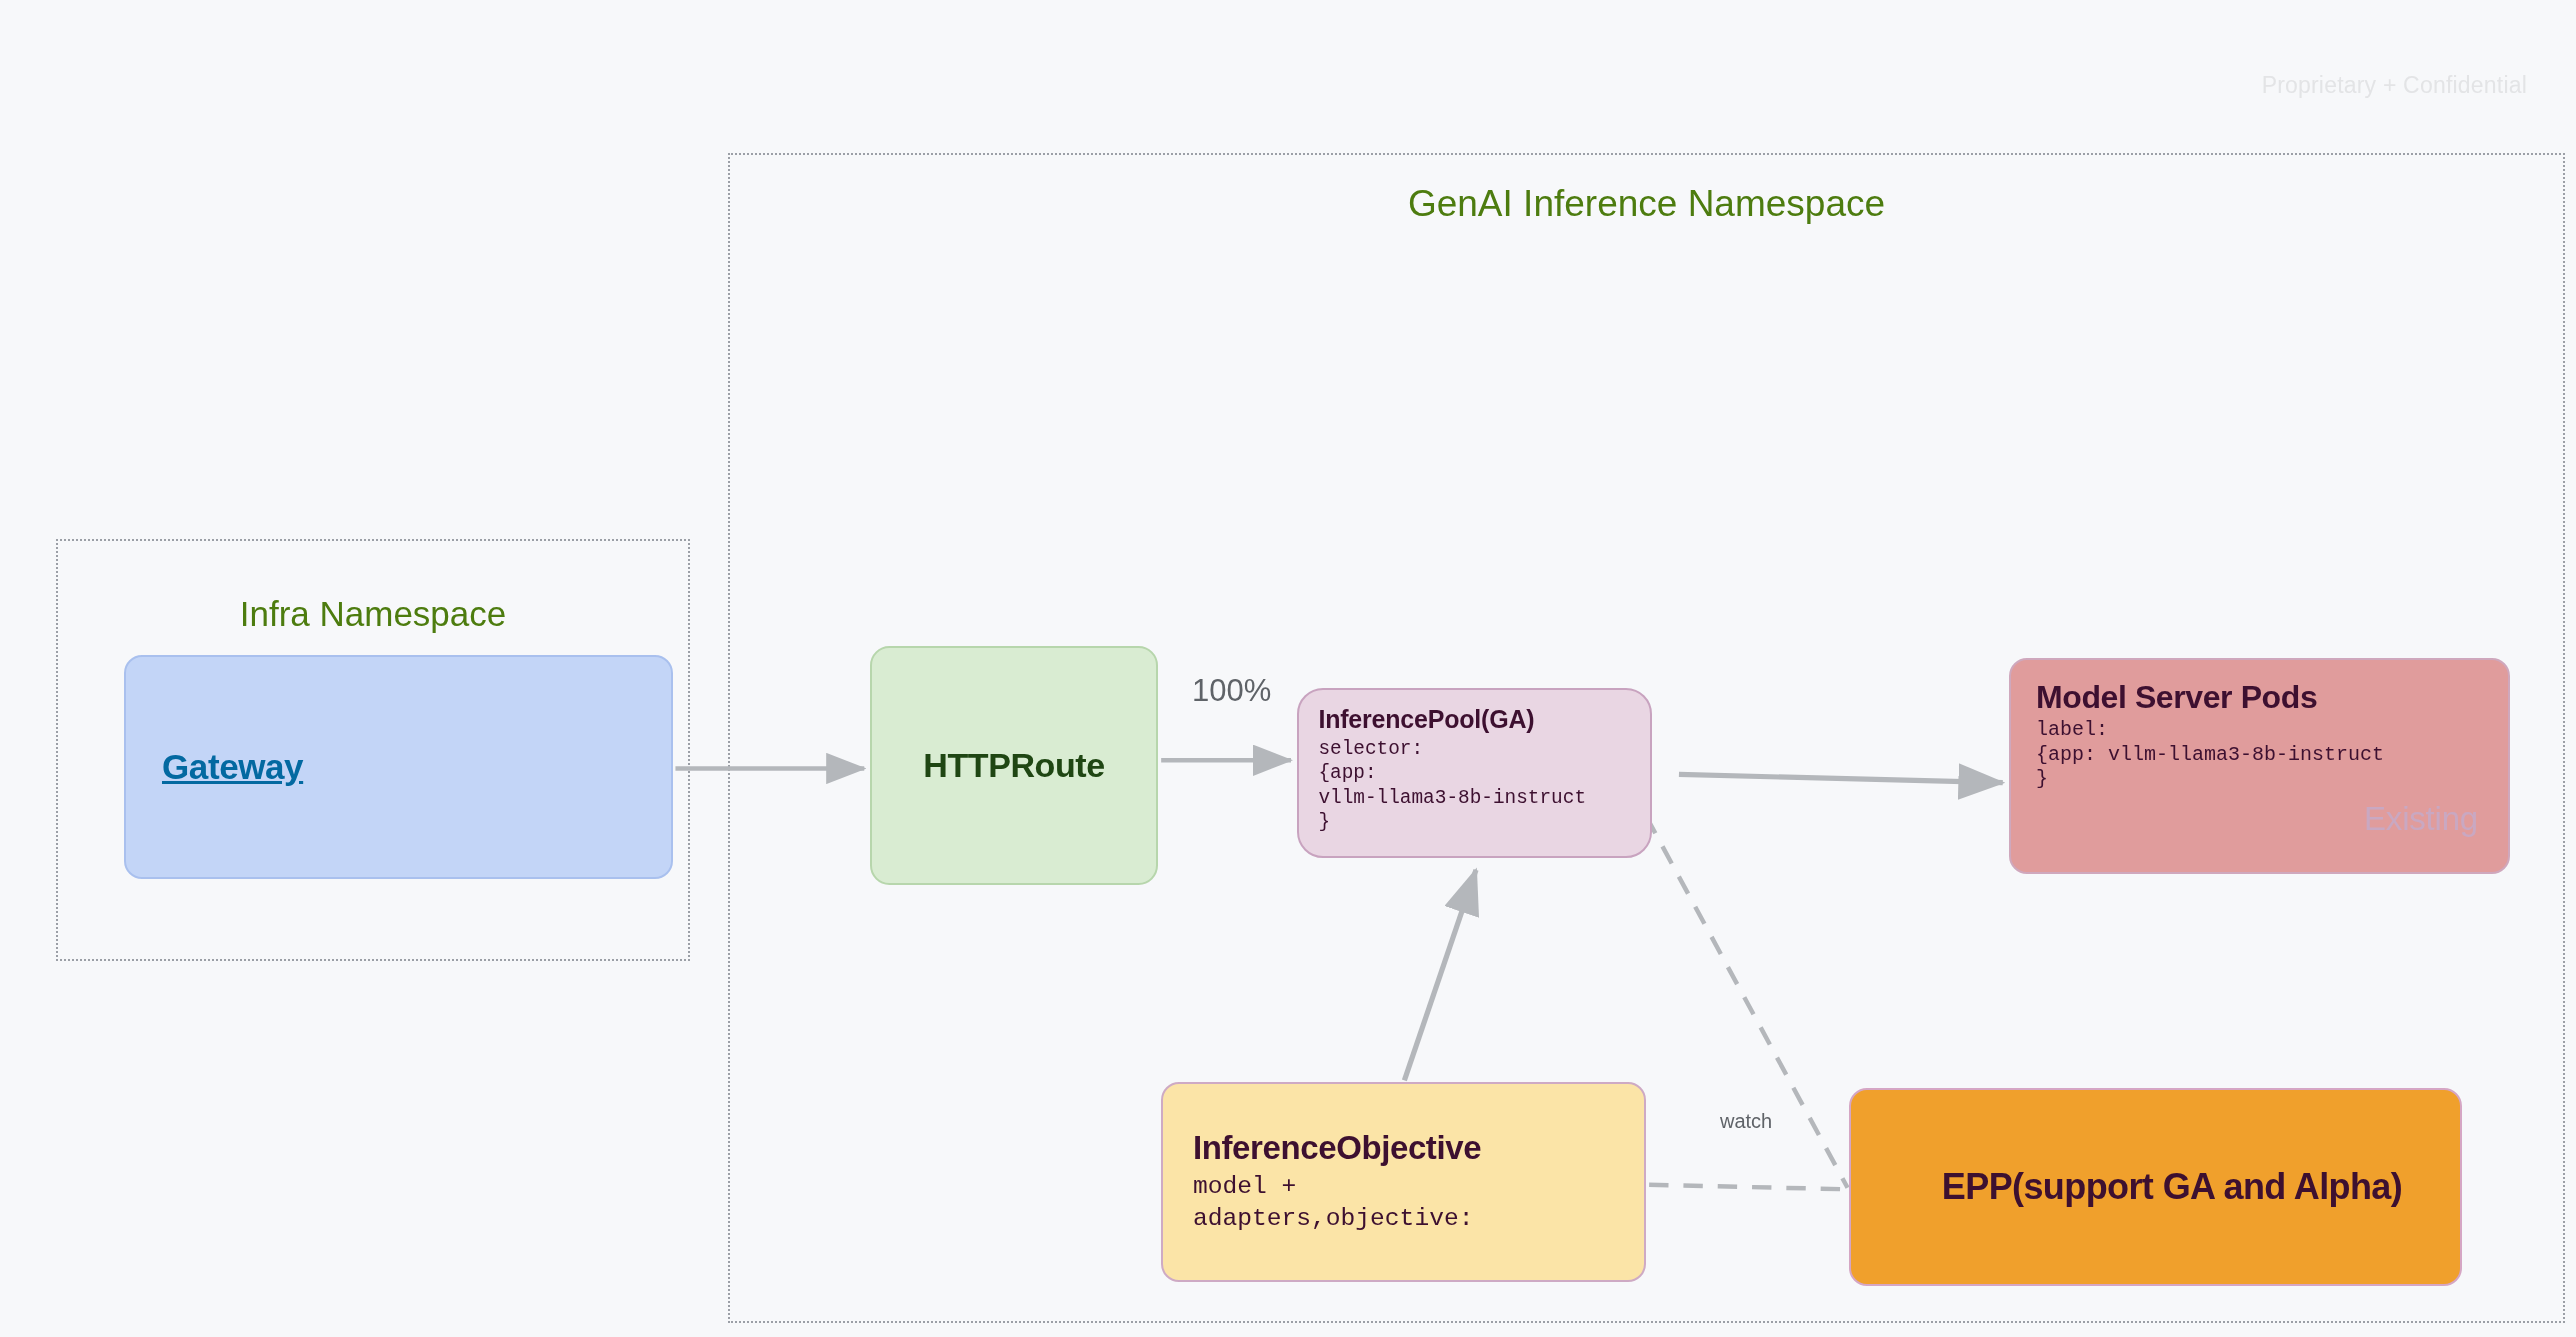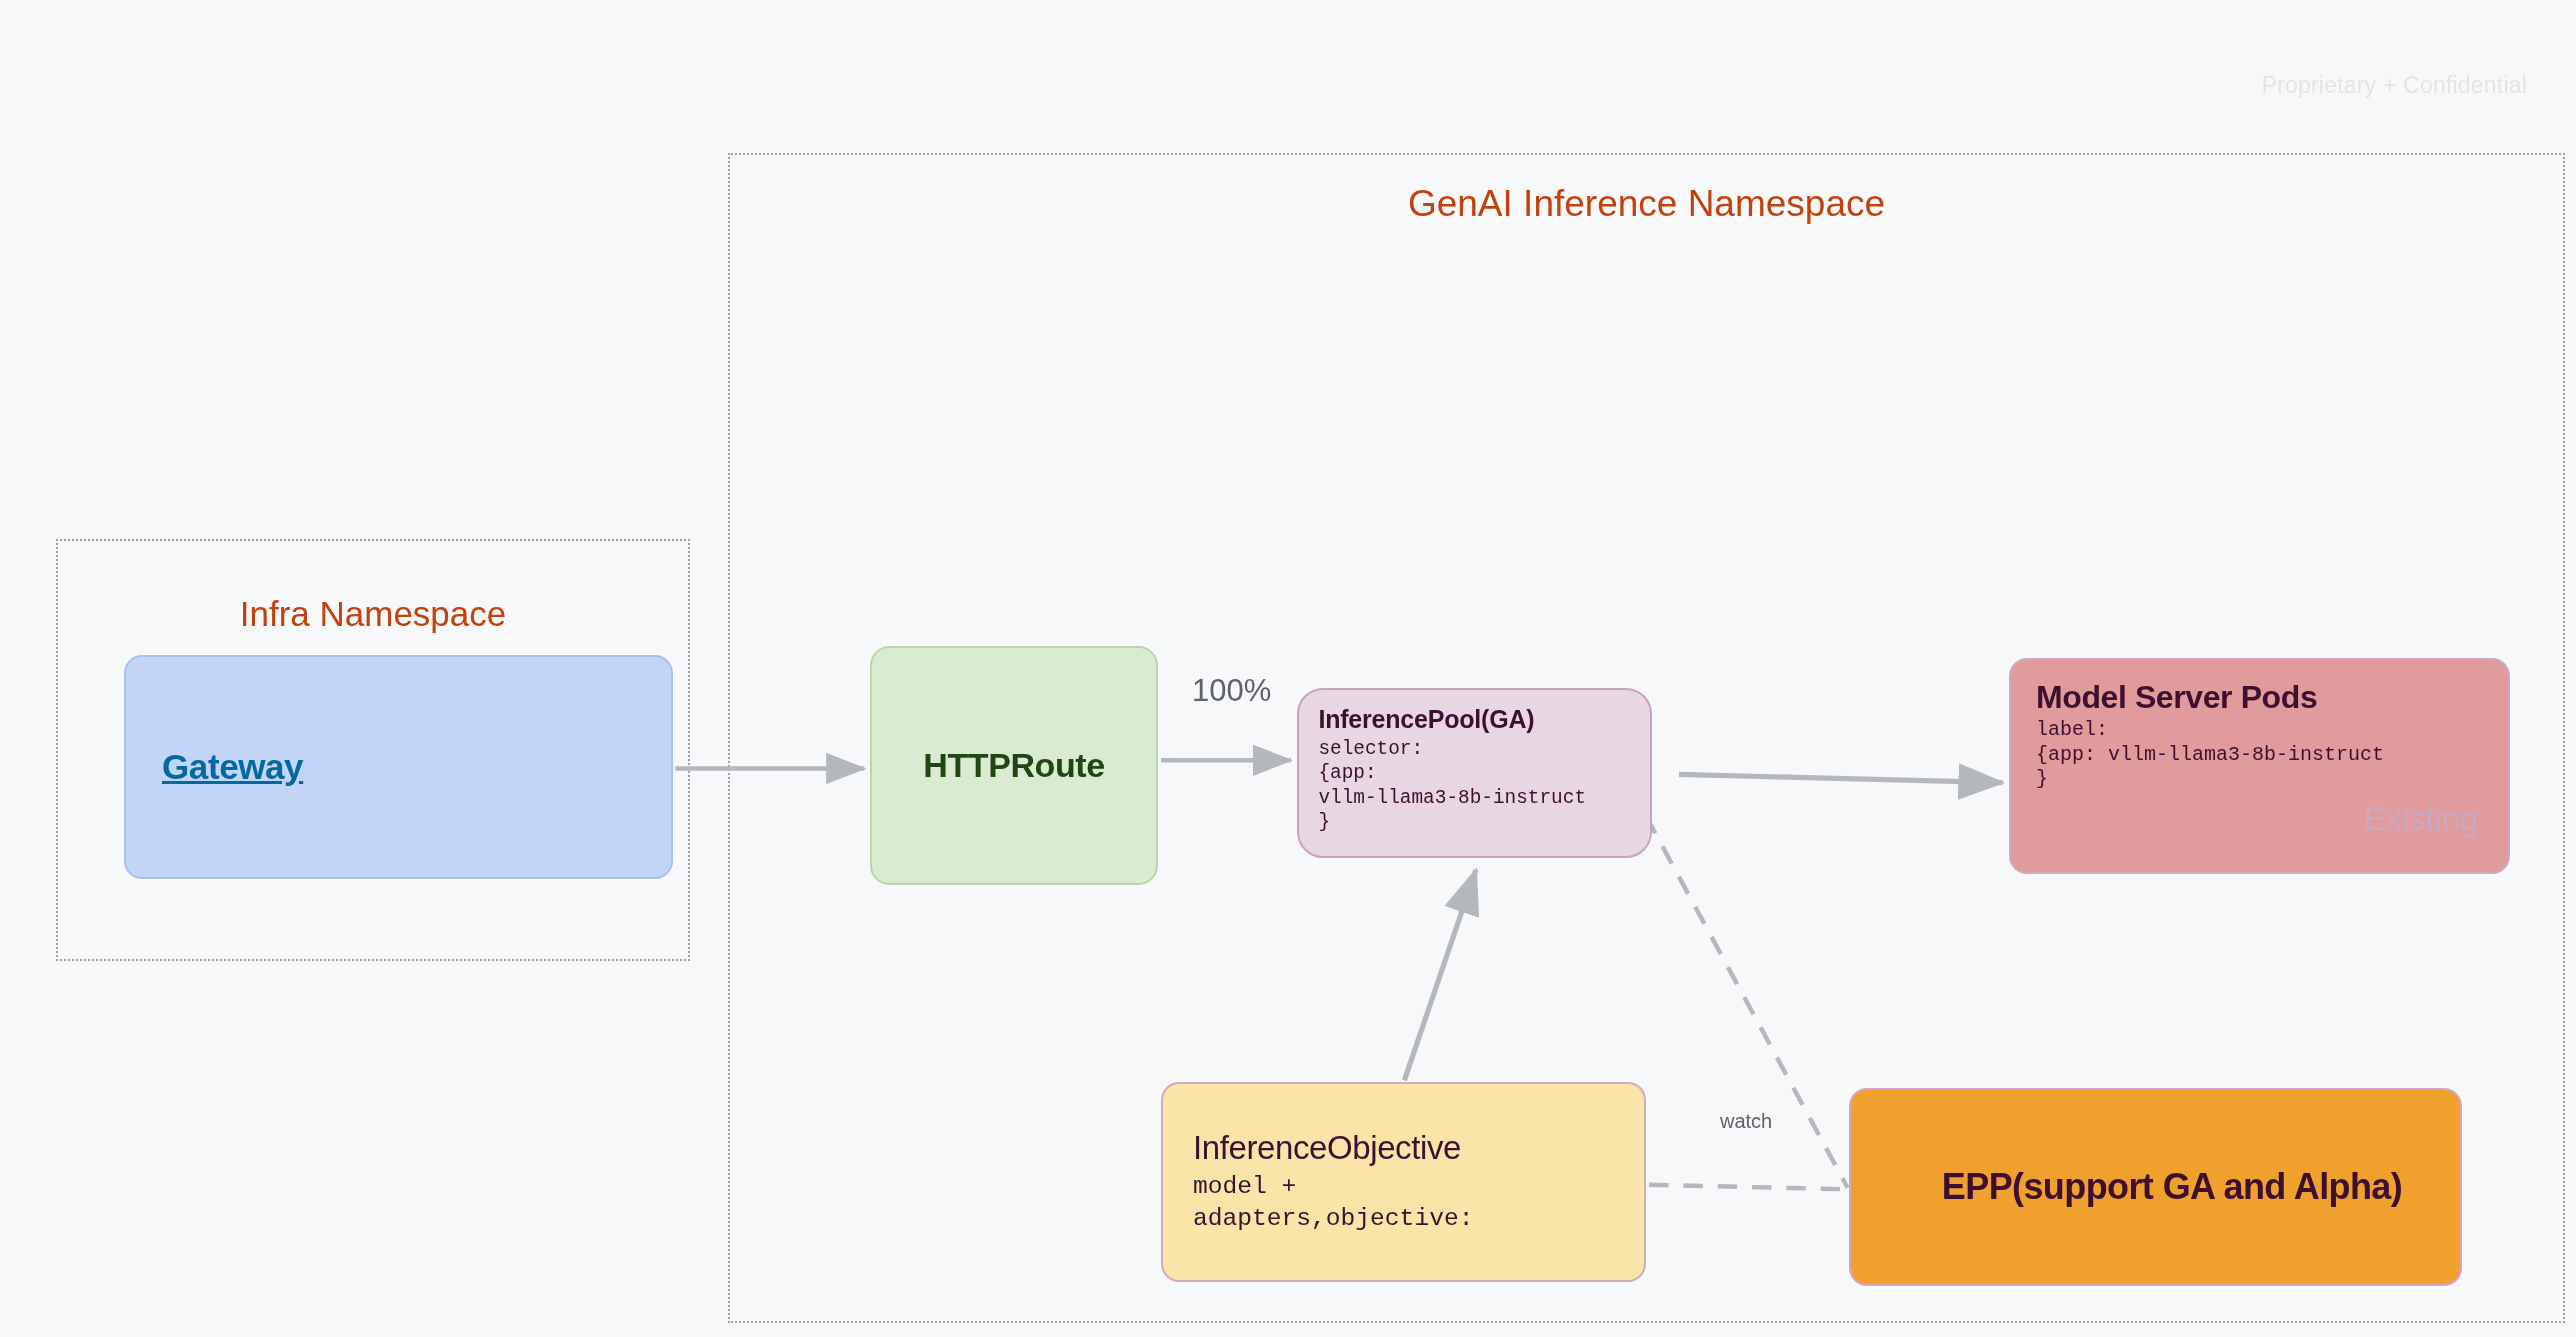--- a/index.html
+++ b/index.html
@@ -32,21 +32,21 @@
   .namespace {
     position: absolute;
     border: 2.2px dotted #9b9fa6;
     background: transparent;
   }
   .ns-title {
     position: absolute;
     left: 0;
     right: 0;
     text-align: center;
-    color: #c2410c;
+    color: #4d7c0f;
     font-weight: 400;
     white-space: nowrap;
   }
   #infra-ns { left: 56px; top: 539px; width: 634px; height: 422px; }
   #infra-ns .ns-title { top: 53px; font-size: 35px; }
 
   #genai-ns { left: 728px; top: 153px; width: 1837px; height: 1170px; }
   #genai-ns .ns-title { top: 28px; font-size: 37px; }
 
   
@@ -133,21 +133,21 @@
   
   #inferenceobjective {
     left: 1161px; top: 1082px; width: 485px; height: 200px;
     background: #fbe4a7;
     border: 2.2px solid #ceaac4;
     border-radius: 18px;
     padding: 0 30px;
     justify-content: center;
   }
   #inferenceobjective .title {
-    font-size: 33px; font-weight: normal; color: #3d1030;
+    font-size: 33px; font-weight: bold; color: #3d1030;
     letter-spacing: -0.4px; margin-bottom: 4.5px;
   }
   #inferenceobjective .code {
     font-family: "Liberation Mono", monospace;
     font-size: 24.6px; color: #3d1030; line-height: 1.3;
     white-space: pre-line;
   }
 
   
   #epp {

